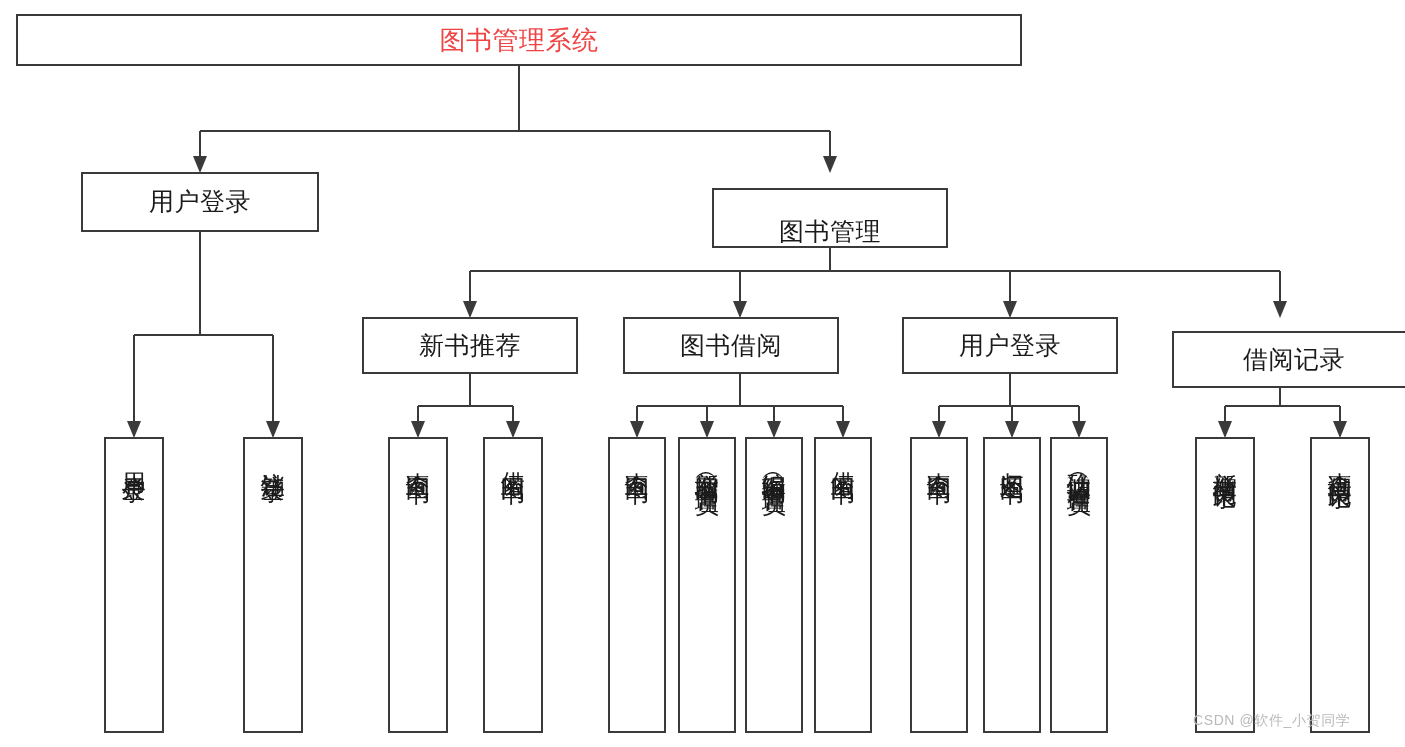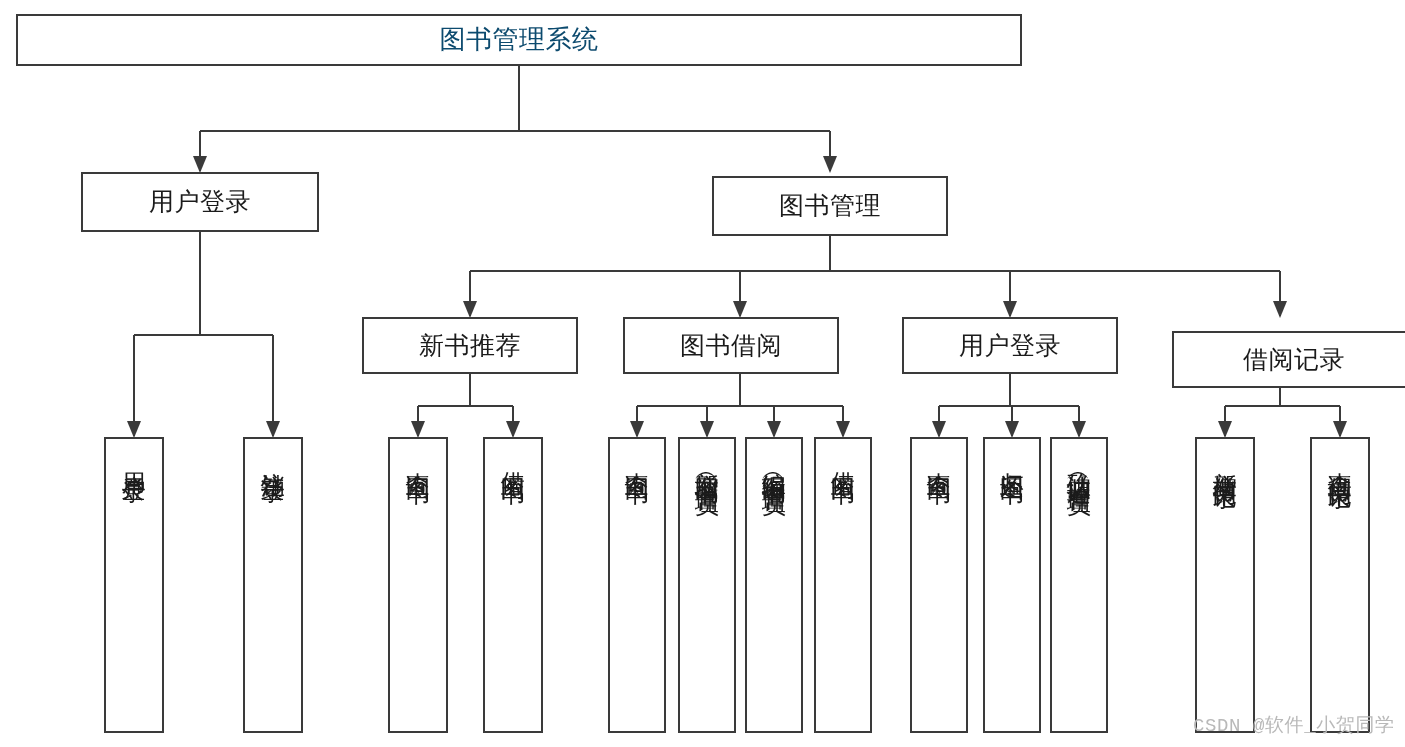--- a/index.html
+++ b/index.html
@@ -55,26 +55,25 @@
   .node.vert .node-label {
     writing-mode: vertical-rl;
     text-orientation: upright;
     font-size: 24px;
     line-height: 1.06;
     letter-spacing: 3px;
     white-space: nowrap;
   }
   .watermark {
     position: absolute;
-    font-size: 19px;
+    font-size: 14px;
     color: #b9b9b9;
     white-space: nowrap;
     letter-spacing: 0.6px;
     pointer-events: none;
-    font-family: Liberation Mono, monospace;
   }
 </style>
 </head>
 <body>
 
 <div id="diagram-root">
   <svg class="wires" viewBox="0 0 1405 747" preserveAspectRatio="none">
       <line x1="519" y1="66" x2="519" y2="131" stroke="#3a3a3a" stroke-width="2.4" shape-rendering="crispEdges"></line>
       <line x1="200" y1="131" x2="830" y2="131" stroke="#3a3a3a" stroke-width="2.4" shape-rendering="crispEdges"></line>
       <line x1="200" y1="131" x2="200" y2="171" stroke="#3a3a3a" stroke-width="2.4" shape-rendering="crispEdges"></line>
@@ -122,27 +121,27 @@
       <line x1="1079" y1="406" x2="1079" y2="436" stroke="#3a3a3a" stroke-width="2.4" shape-rendering="crispEdges"></line>
       <path d="M 1072 421 L 1086 421 L 1079 438 Z" fill="#3a3a3a"></path>
       <line x1="1280" y1="374" x2="1280" y2="406" stroke="#3a3a3a" stroke-width="2.4" shape-rendering="crispEdges"></line>
       <line x1="1225" y1="406" x2="1340" y2="406" stroke="#3a3a3a" stroke-width="2.4" shape-rendering="crispEdges"></line>
       <line x1="1225" y1="406" x2="1225" y2="436" stroke="#3a3a3a" stroke-width="2.4" shape-rendering="crispEdges"></line>
       <path d="M 1218 421 L 1232 421 L 1225 438 Z" fill="#3a3a3a"></path>
       <line x1="1340" y1="406" x2="1340" y2="436" stroke="#3a3a3a" stroke-width="2.4" shape-rendering="crispEdges"></line>
       <path d="M 1333 421 L 1347 421 L 1340 438 Z" fill="#3a3a3a"></path>
     </svg>
   <div id="node-layer">
-      <div class="node horiz root" style="left: 16px; top: 14px; width: 1006px; height: 52px; border-color: rgb(58, 58, 58); color: #0c4a6e; font-family: Liberation Serif, serif;">
+      <div class="node horiz root" style="left: 16px; top: 14px; width: 1006px; height: 52px; border-color: rgb(58, 58, 58); color: #ef4444;">
         <span class="node-label">图书管理系统</span>
       </div>
       <div class="node horiz" style="left: 81px; top: 172px; width: 238px; height: 60px; border-color: rgb(58, 58, 58); color: rgb(27, 27, 27);">
         <span class="node-label">用户登录</span>
       </div>
-      <div class="node horiz" style="left: 712px; top: 176px; width: 236px; height: 60px; border-color: rgb(58, 58, 58); color: rgb(27, 27, 27);">
+      <div class="node horiz" style="left: 712px; top: 188px; width: 236px; height: 60px; border-color: rgb(58, 58, 58); color: rgb(27, 27, 27); align-items: flex-end;">
         <span class="node-label">图书管理</span>
       </div>
       <div class="node horiz" style="left: 362px; top: 317px; width: 216px; height: 57px; border-color: rgb(58, 58, 58); color: rgb(27, 27, 27);">
         <span class="node-label">新书推荐</span>
       </div>
       <div class="node horiz" style="left: 623px; top: 317px; width: 216px; height: 57px; border-color: rgb(58, 58, 58); color: rgb(27, 27, 27);">
         <span class="node-label">图书借阅</span>
       </div>
       <div class="node horiz" style="left: 902px; top: 317px; width: 216px; height: 57px; border-color: rgb(58, 58, 58); color: rgb(27, 27, 27);">
         <span class="node-label">用户登录</span>

